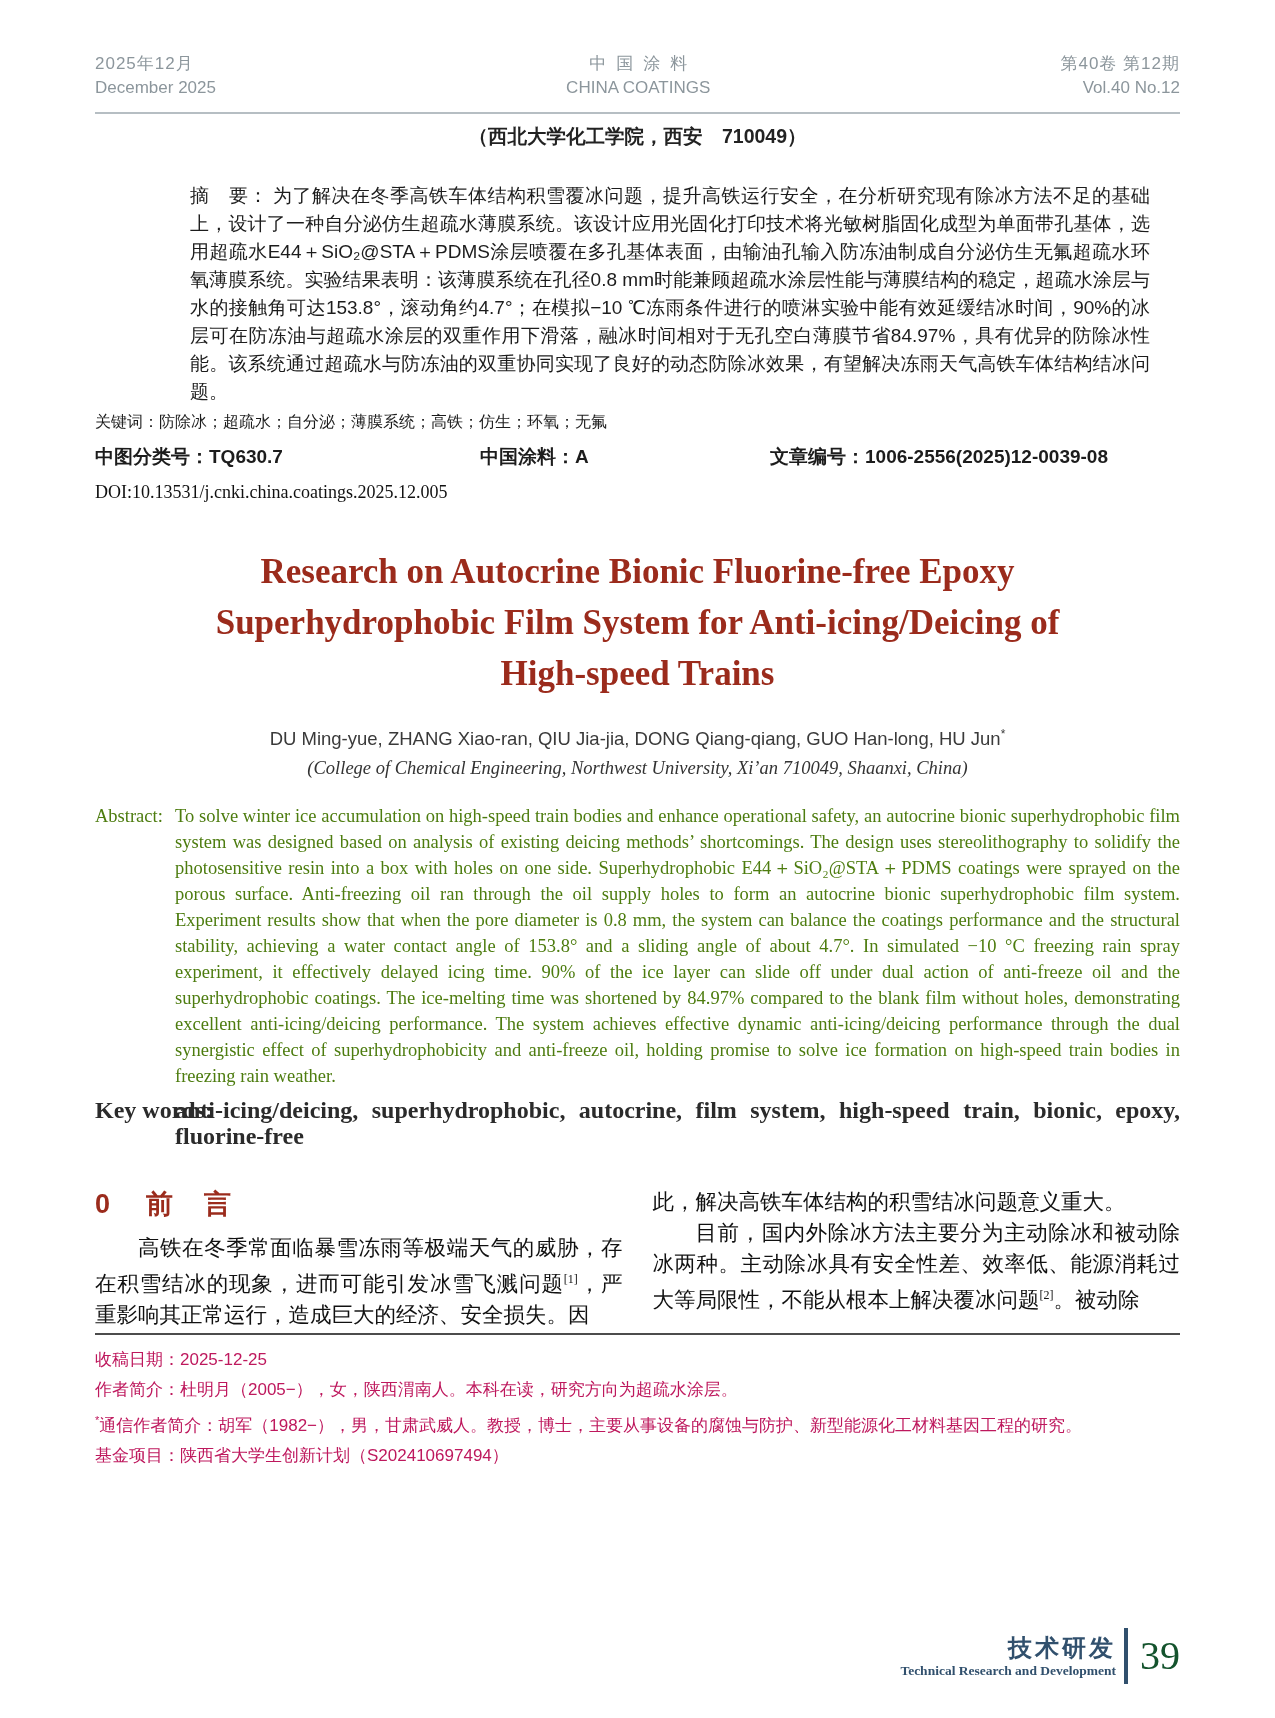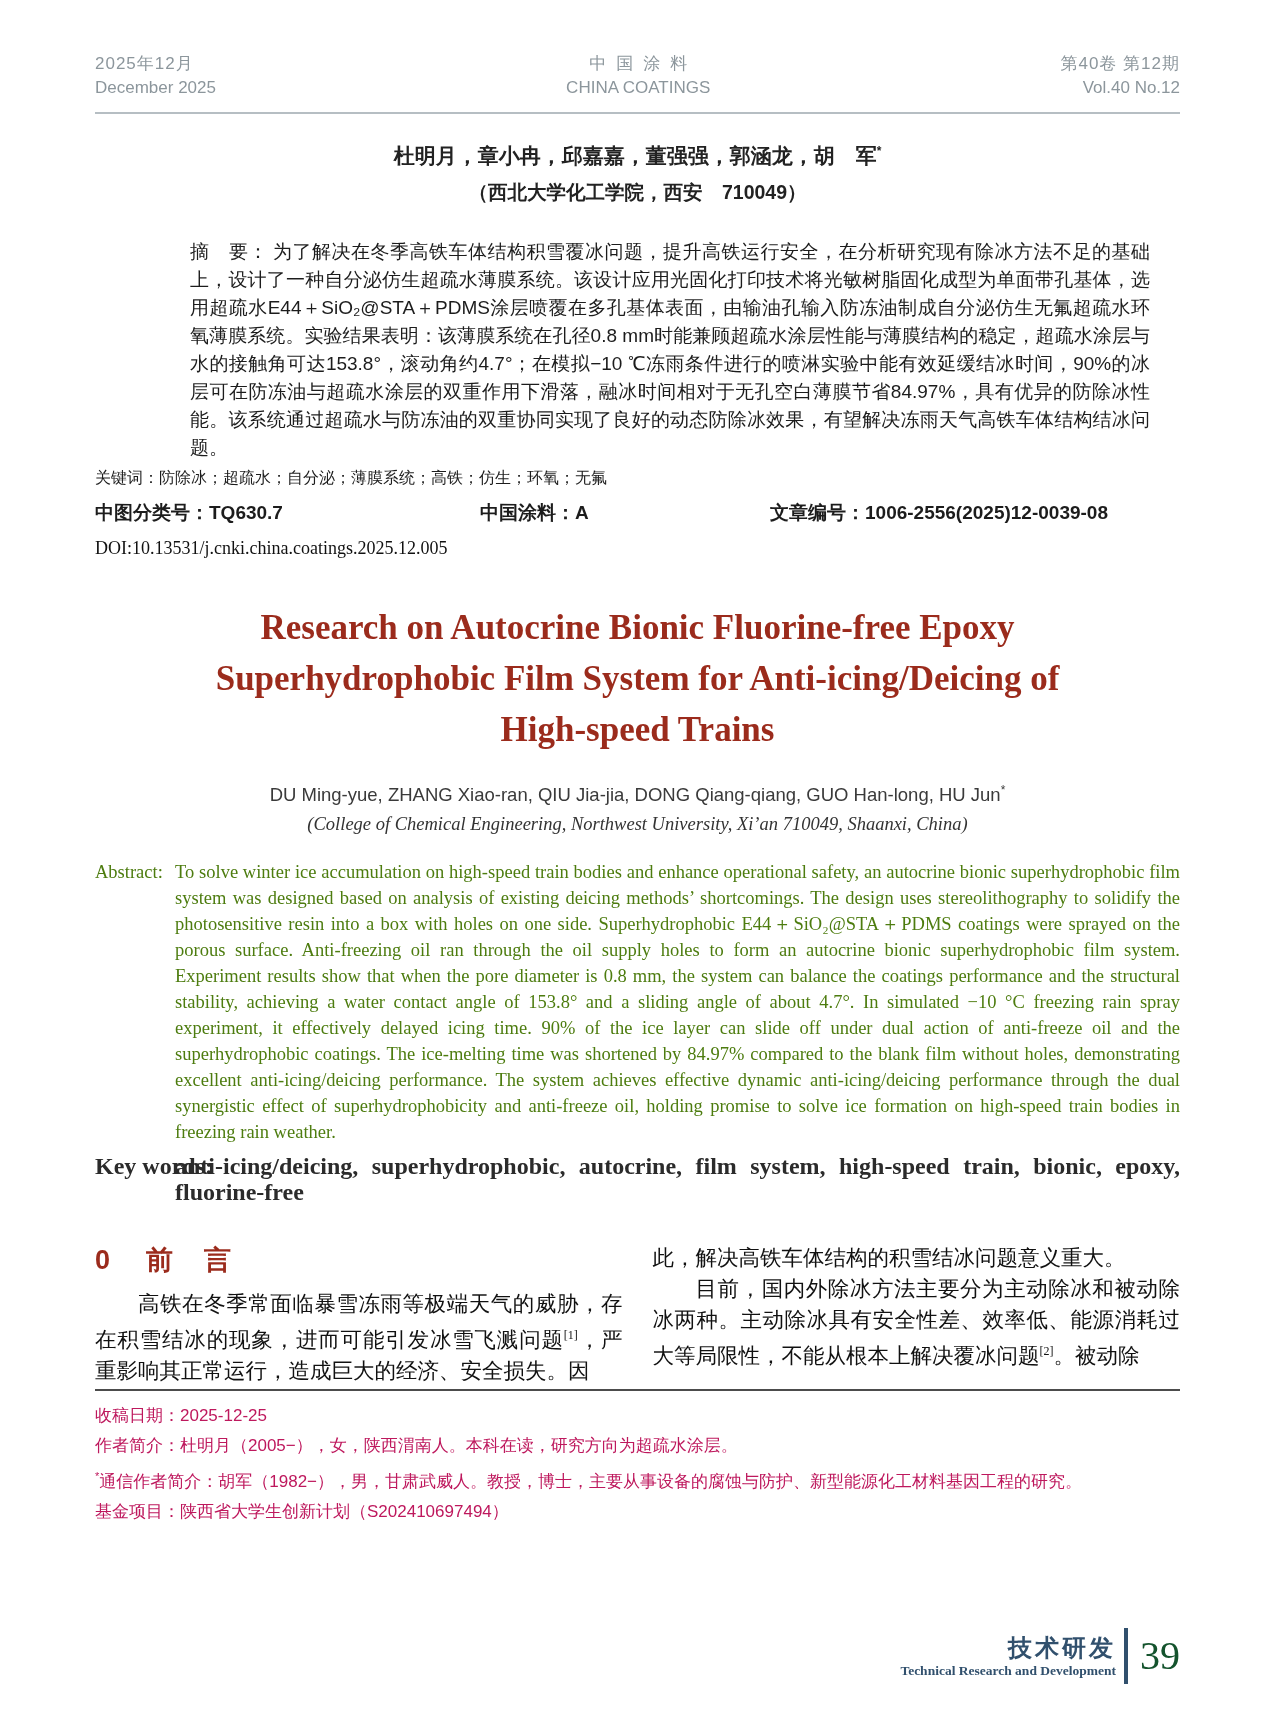--- a/index.html
+++ b/index.html
@@ -171,21 +171,20 @@
         <div class="zh">中国涂料</div>
         <div class="en">CHINA COATINGS</div>
       </div>
       <div class="cell-right">
         <div class="zh">第40卷 第12期</div>
         <div class="en">Vol.40  No.12</div>
       </div>
     </div>
 
 
-    <div class="authors-zh"><span>杜明月，章小冉，邱嘉嘉，董强强，郭涵龙，胡　军</span><sup>*</sup></div>
     <div class="affil-zh">（西北大学化工学院，西安　710049）</div>
 
     <div class="abs-zone">
 
       <div class="hang abs-zh">
         <span class="lbl">摘　要：</span><span>为了解决在冬季高铁车体结构积雪覆冰问题，提升高铁运行安全，在分析研究现有除冰方法不足的基础上，设计了一种自分泌仿生超疏水薄膜系统。该设计应用光固化打印技术将光敏树脂固化成型为单面带孔基体，选用超疏水E44＋SiO₂@STA＋PDMS涂层喷覆在多孔基体表面，由输油孔输入防冻油制成自分泌仿生无氟超疏水环氧薄膜系统。实验结果表明：该薄膜系统在孔径0.8 mm时能兼顾超疏水涂层性能与薄膜结构的稳定，超疏水涂层与水的接触角可达153.8°，滚动角约4.7°；在模拟−10 ℃冻雨条件进行的喷淋实验中能有效延缓结冰时间，90%的冰层可在防冻油与超疏水涂层的双重作用下滑落，融冰时间相对于无孔空白薄膜节省84.97%，具有优异的防除冰性能。该系统通过超疏水与防冻油的双重协同实现了良好的动态防除冰效果，有望解决冻雨天气高铁车体结构结冰问题。</span>
       </div>
 
       <div class="kw-zh">
         <span>关键词：</span><span>防除冰；超疏水；自分泌；薄膜系统；高铁；仿生；环氧；无氟</span>

